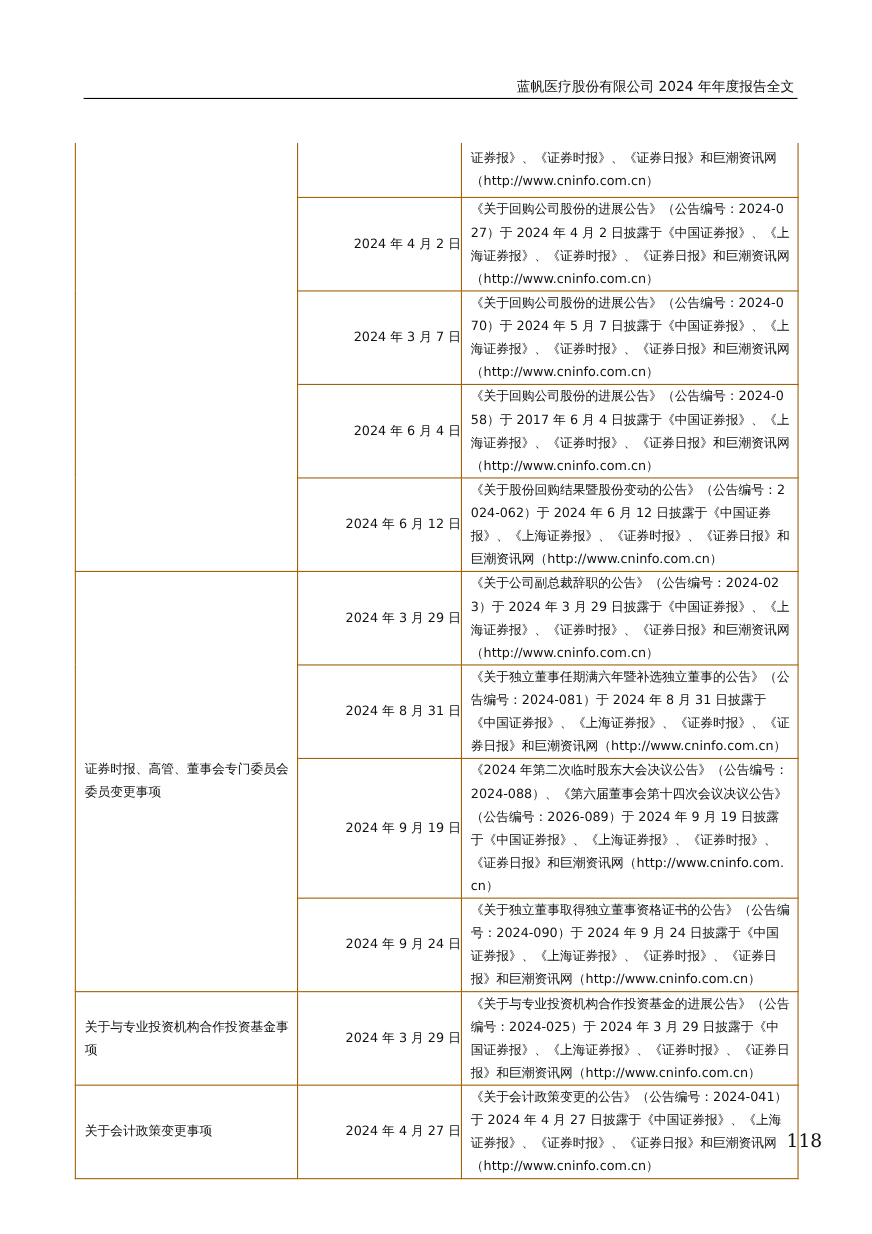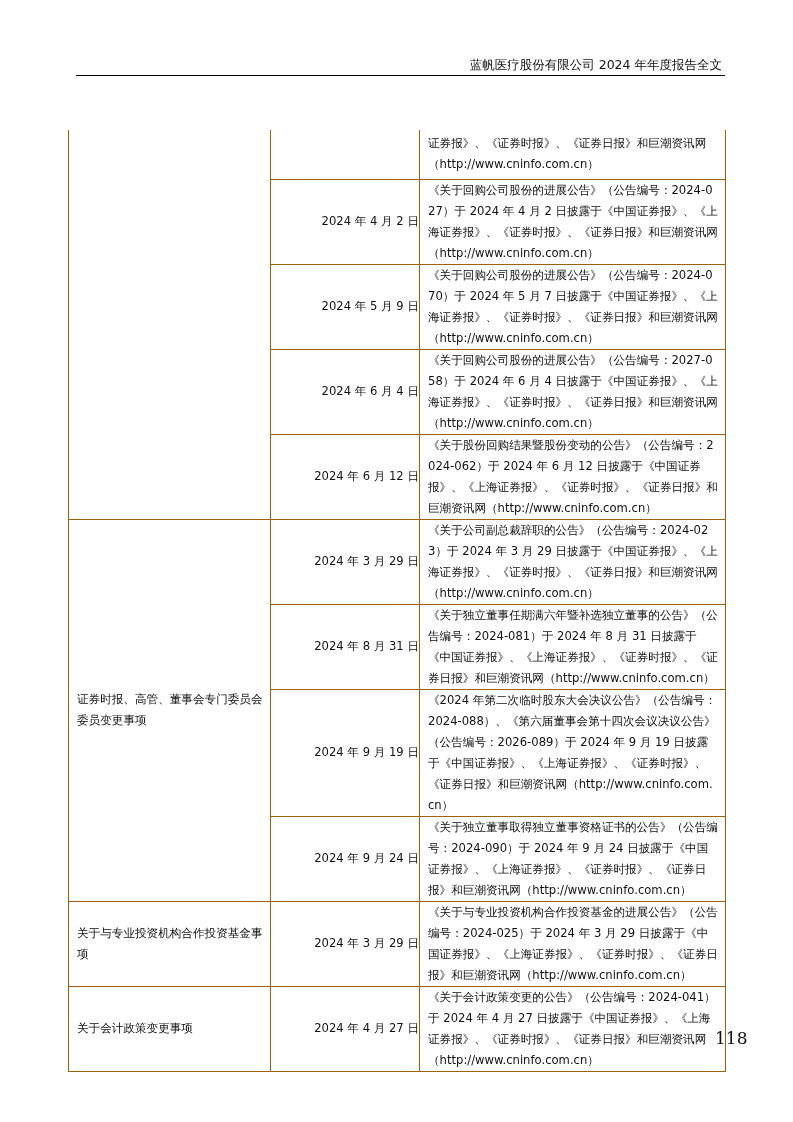--- a/index.html
+++ b/index.html
@@ -1,18 +1,18 @@
 <!DOCTYPE html>
 <html><head>
 <meta charset="utf-8">
 <style>
   html, body { margin: 0; padding: 0; background: #ffffff; }
   body { width: 793px; height: 1122px; position: relative; overflow: hidden;
          font-family: "DejaVu Sans", "Liberation Sans", sans-serif; color: #111; }
-  .page-header { position: absolute; left: 76px; top: 55px; width: 649px; height: 20px;
+  .page-header { position: absolute; left: 76px; top: 69px; width: 649px; height: 20px;
                  border-bottom: 1.5px solid #000; text-align: right;
                  font-size: 12.5px; line-height: 20px; }
   .page-header span { padding-right: 3px; }
   table.disclosure { position: absolute; left: 68px; top: 96px; border-collapse: collapse;
                      table-layout: fixed; width: 658px; margin-top: 34px; }
   table.disclosure td { border: 1px solid #a16207; padding: 0; vertical-align: middle;
                         font-size: 11.6px; line-height: 21px; }
   table.disclosure tr:first-child td { border-top: none; }
   td.col-item { width: 187px; padding-left: 8px !important; padding-right: 6px !important; }
   td.col-date { width: 148px; text-align: right; }
@@ -41,29 +41,29 @@
           <span class="desc-text">证券报》、《证券时报》、《证券日报》和巨潮资讯网（http://www.cninfo.com.cn）</span>
         </td>
     </tr>
     <tr style="height:84px">
       <td class="col-date"><span>2024 年 4 月 2 日</span></td>
       <td class="col-desc">
           <span class="desc-text">《关于回购公司股份的进展公告》（公告编号：2024-027）于 2024 年 4 月 2 日披露于《中国证券报》、《上海证券报》、《证券时报》、《证券日报》和巨潮资讯网（http://www.cninfo.com.cn）</span>
         </td>
     </tr>
     <tr style="height:84px">
-      <td class="col-date"><span>2024 年 5 月 9 日</span></td>
+      <td class="col-date"><span>2024 年 3 月 7 日</span></td>
       <td class="col-desc">
           <span class="desc-text">《关于回购公司股份的进展公告》（公告编号：2024-070）于 2024 年 5 月 7 日披露于《中国证券报》、《上海证券报》、《证券时报》、《证券日报》和巨潮资讯网（http://www.cninfo.com.cn）</span>
         </td>
     </tr>
     <tr style="height:84px">
       <td class="col-date"><span>2024 年 6 月 4 日</span></td>
       <td class="col-desc">
-          <span class="desc-text">《关于回购公司股份的进展公告》（公告编号：2027-058）于 2024 年 6 月 4 日披露于《中国证券报》、《上海证券报》、《证券时报》、《证券日报》和巨潮资讯网（http://www.cninfo.com.cn）</span>
+          <span class="desc-text">《关于回购公司股份的进展公告》（公告编号：2024-058）于 2017 年 6 月 4 日披露于《中国证券报》、《上海证券报》、《证券时报》、《证券日报》和巨潮资讯网（http://www.cninfo.com.cn）</span>
         </td>
     </tr>
     <tr style="height:85px">
       <td class="col-date"><span>2024 年 6 月 12 日</span></td>
       <td class="col-desc">
           <span class="desc-text">《关于股份回购结果暨股份变动的公告》（公告编号：2024-062）于 2024 年 6 月 12 日披露于《中国证券报》、《上海证券报》、《证券时报》、《证券日报》和巨潮资讯网（http://www.cninfo.com.cn）</span>
         </td>
     </tr>
 
     <tr style="height:84px">

